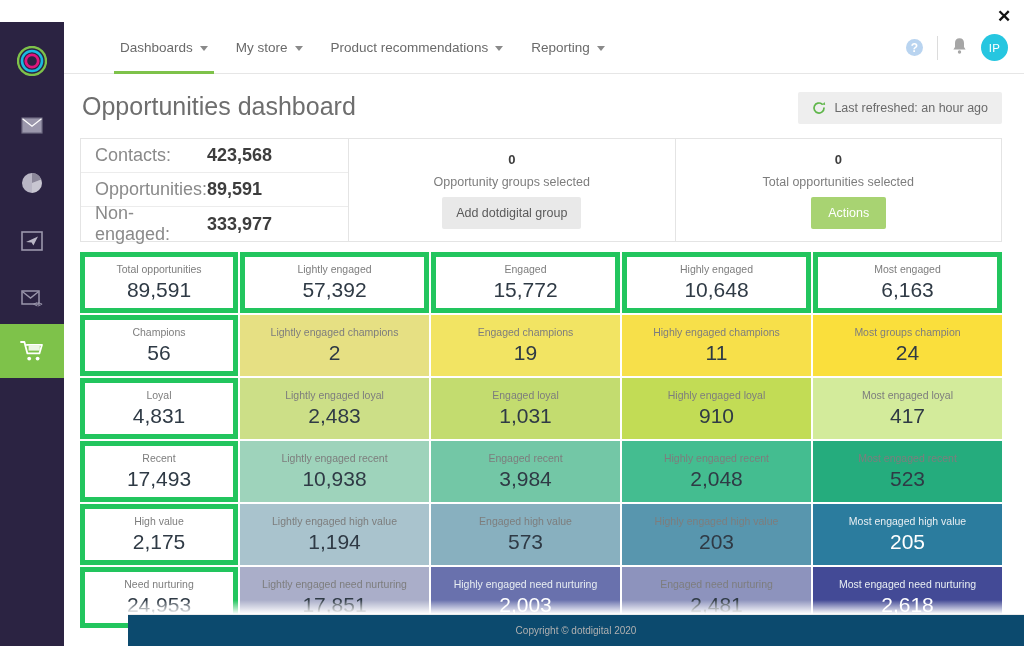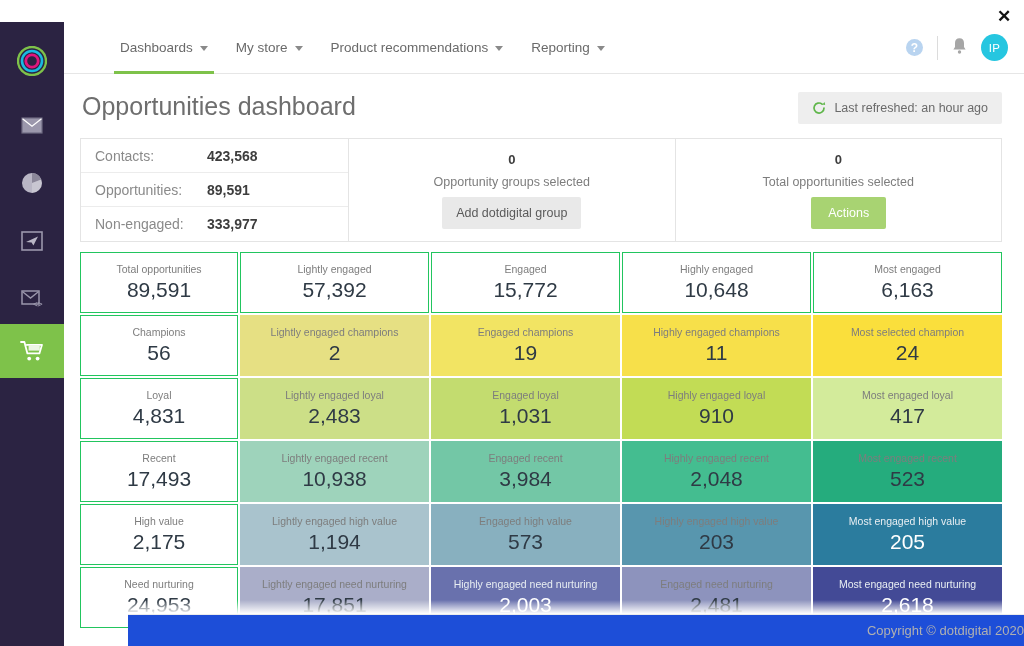--- a/index.html
+++ b/index.html
@@ -111,21 +111,21 @@
 
   
   .summary {
     display: flex; border: 1px solid #e4e4e4; background: #fff;
     margin-bottom: 10px;
   }
   .sum-left { width: 268px; flex: 0 0 268px; border-right: 1px solid #e4e4e4; }
   .sum-row {
     display: flex; align-items: center;
     height: 34px; padding: 0 14px;
-    border-bottom: 1px solid #ececec; font-size: 14px;
+    border-bottom: 1px solid #ececec; font-size: 18px;
   }
   .sum-row:last-child { border-bottom: none; }
   .sum-label { color: #8a8a8a; width: 112px; }
   .sum-value { color: #3d3d3d; font-weight: bold; }
 
   .sum-cell {
     flex: 1; display: flex; flex-direction: column;
     align-items: center; justify-content: center;
     padding: 12px 8px 12px; gap: 8px;
   }
@@ -141,38 +141,38 @@
     background: #a8d372; color: #ffffff; border: none;
     font-size: 12.5px; padding: 9px 17px; border-radius: 2px;
     cursor: pointer; font-family: inherit; margin-left: 21px;
   }
 
   
   .grid { display: flex; flex-direction: column; gap: 2px; }
   .grid-row { display: flex; gap: 2px; }
   .tile {
     flex: 1; height: 61px;
-    border: 1px solid #22c55e;
+    border: 5px solid #22c55e;
     display: flex; flex-direction: column;
     align-items: center; justify-content: center;
     gap: 2px; cursor: pointer; overflow: hidden;
   }
   .tile.first { flex: 0 0 158px; background: #fff; }
   .tile-label { font-size: 10.5px; color: #7d7d7d; line-height: 1.1; text-align:center; }
   .tile-value { font-size: 21px; color: #2f3a45; line-height: 1.1; }
   .tile.light-text .tile-label { color: #e8eef2; }
   .tile.light-text .tile-value { color: #ffffff; }
 
   
   .footer {
     position: absolute; left: 64px; right: 0; bottom: 0;
-    height: 32px; background: #1d4ed8;
+    height: 32px; background: #0c4a6e;
     border-top: 1px solid #ececec;
-    display: flex; align-items: center; justify-content: flex-end;
-    font-size: 13px; color: #b0b0b0;
+    display: flex; align-items: center; justify-content: center;
+    font-size: 10px; color: #b0b0b0;
   }
   .fade {
     position: absolute; left: 64px; right: 0; bottom: 32px;
     height: 14px; z-index: 5;
     background: linear-gradient(to bottom, rgba(255,255,255,0), #ffffff);
     pointer-events: none;
   }
 </style>
 </head>
 <body>
@@ -348,21 +348,21 @@
             </div>
             <div class="tile" style="background: rgb(242, 228, 99); border-color: rgb(242, 228, 99);">
               <div class="tile-label">Engaged champions</div>
               <div class="tile-value">19</div>
             </div>
             <div class="tile" style="background: rgb(247, 224, 74); border-color: rgb(247, 224, 74);">
               <div class="tile-label">Highly engaged champions</div>
               <div class="tile-value">11</div>
             </div>
             <div class="tile" style="background: rgb(250, 223, 60); border-color: rgb(250, 223, 60);">
-              <div class="tile-label">Most selected champion</div>
+              <div class="tile-label">Most groups champion</div>
               <div class="tile-value">24</div>
             </div>
           </div>
 
           <div class="grid-row">
             <div class="tile first">
               <div class="tile-label">Loyal</div>
               <div class="tile-value">4,831</div>
             </div>
             <div class="tile" style="background: rgb(204, 223, 135); border-color: rgb(204, 223, 135);">

